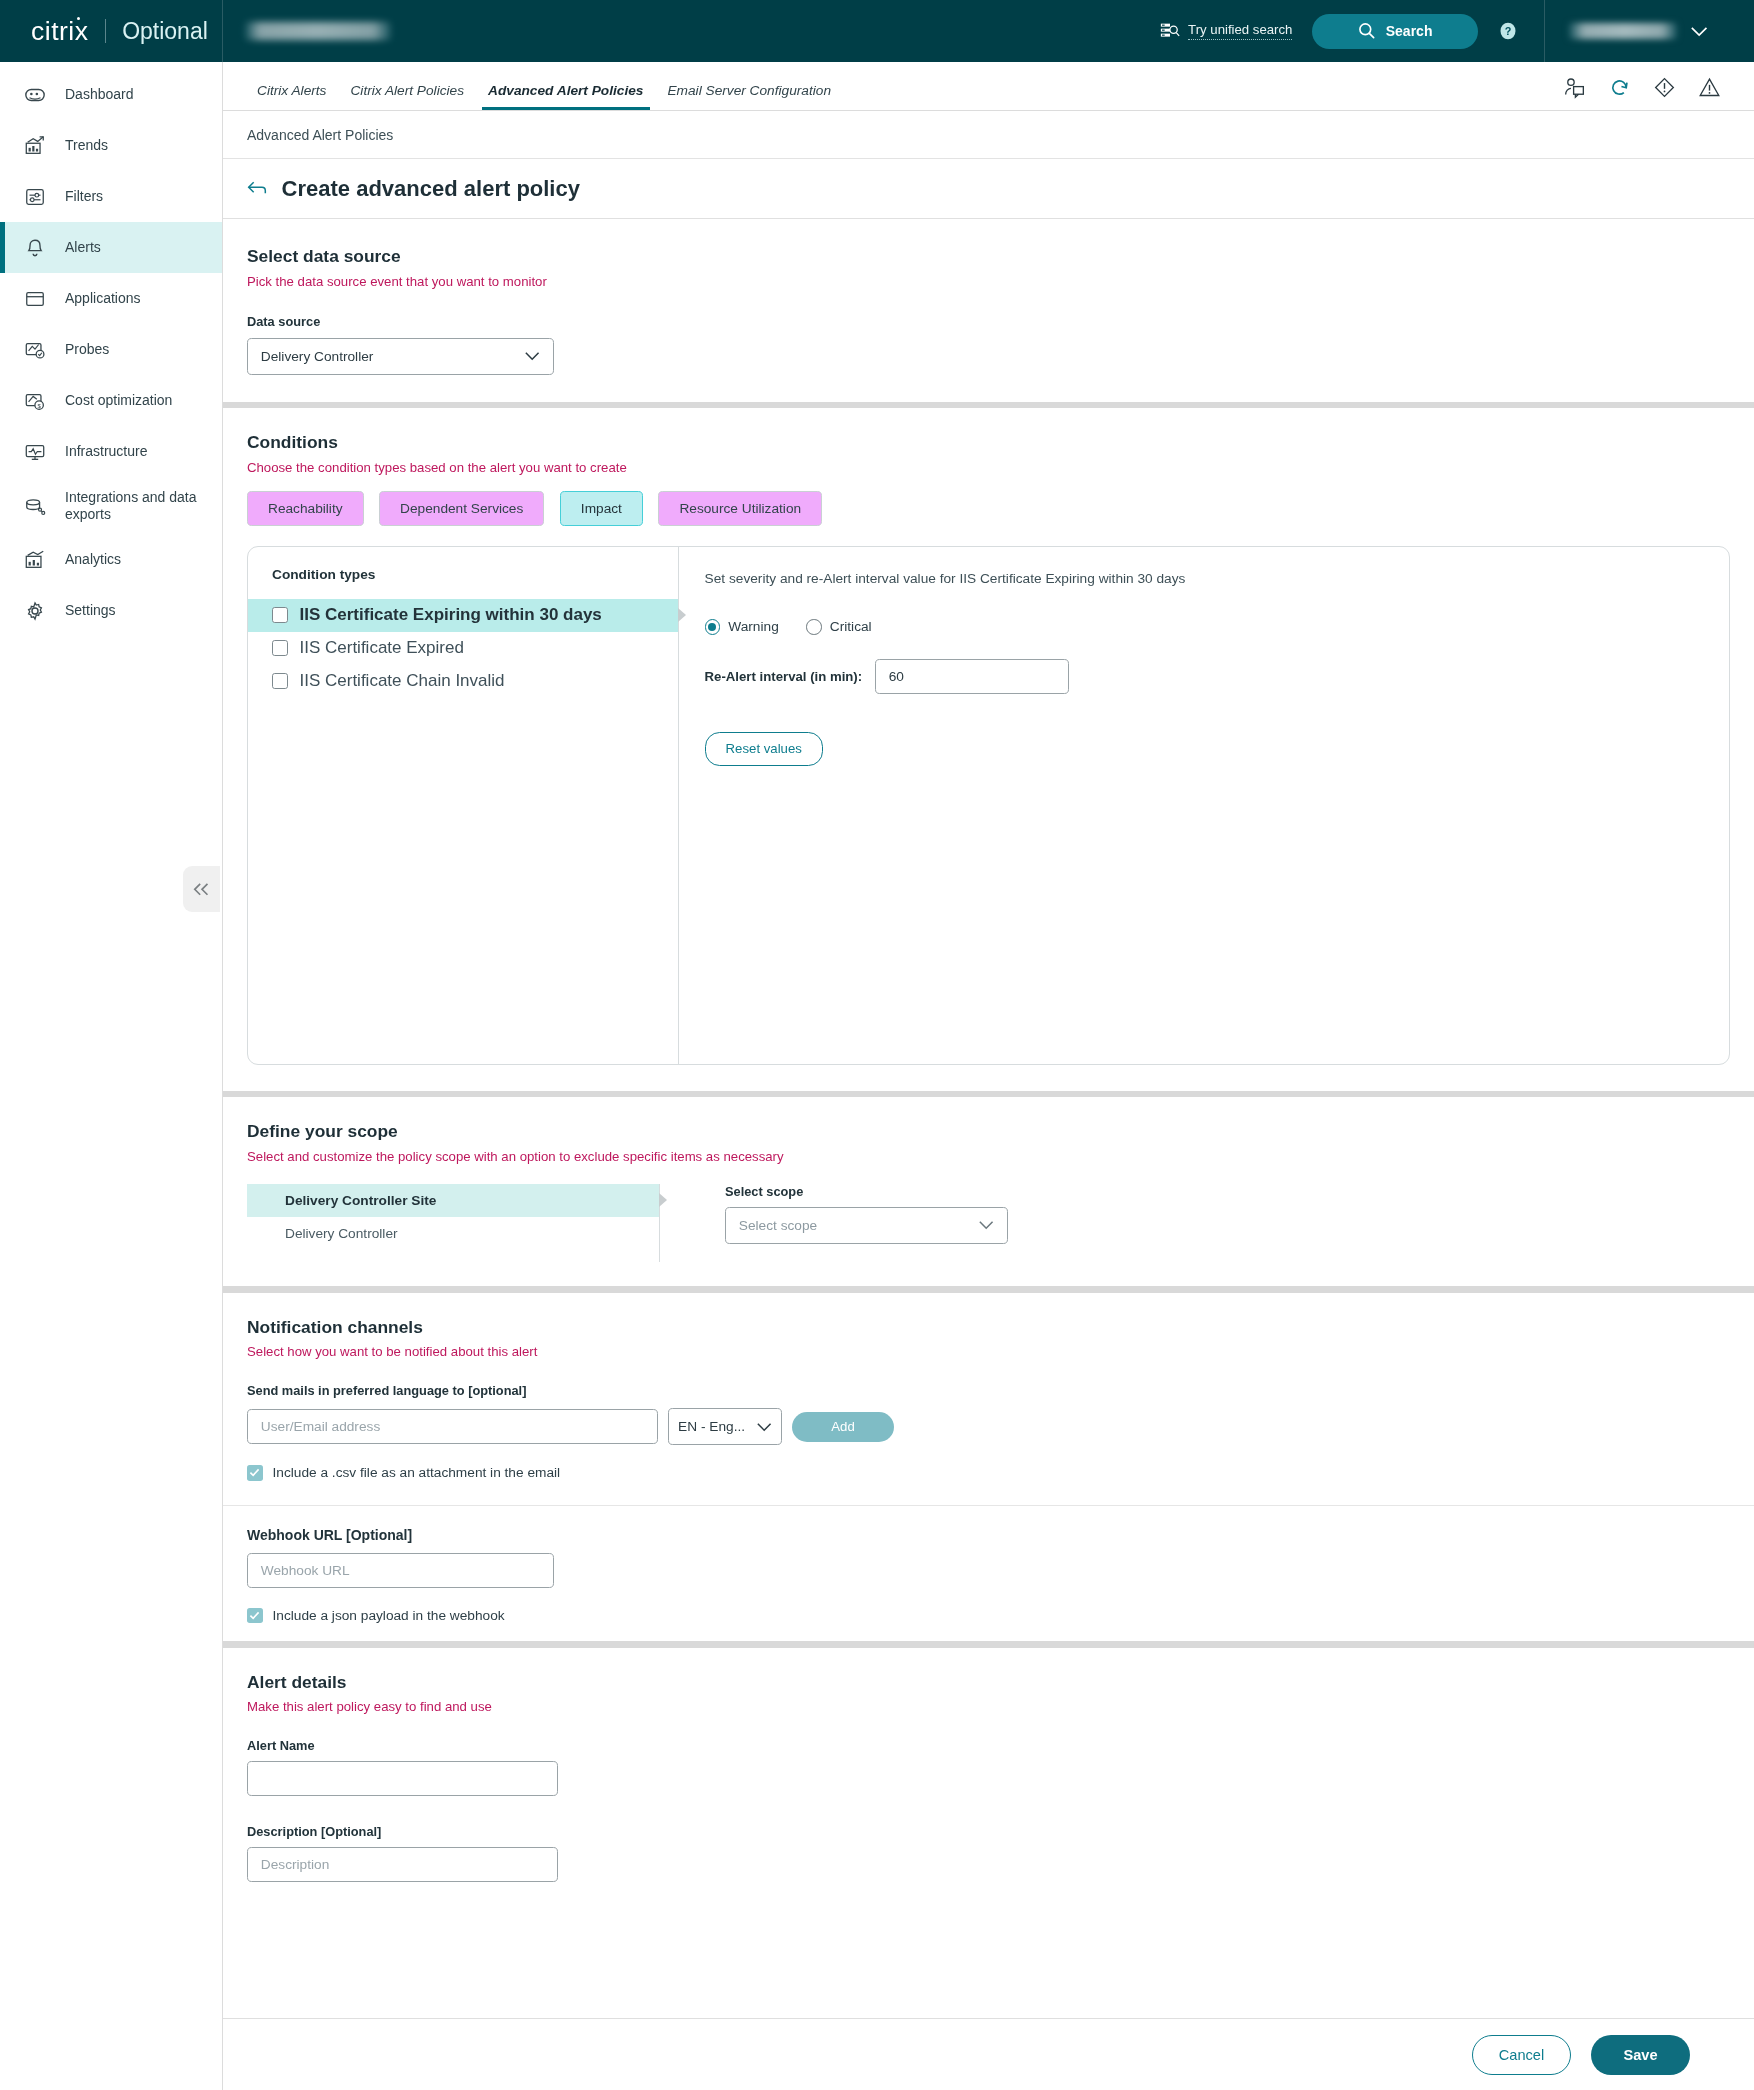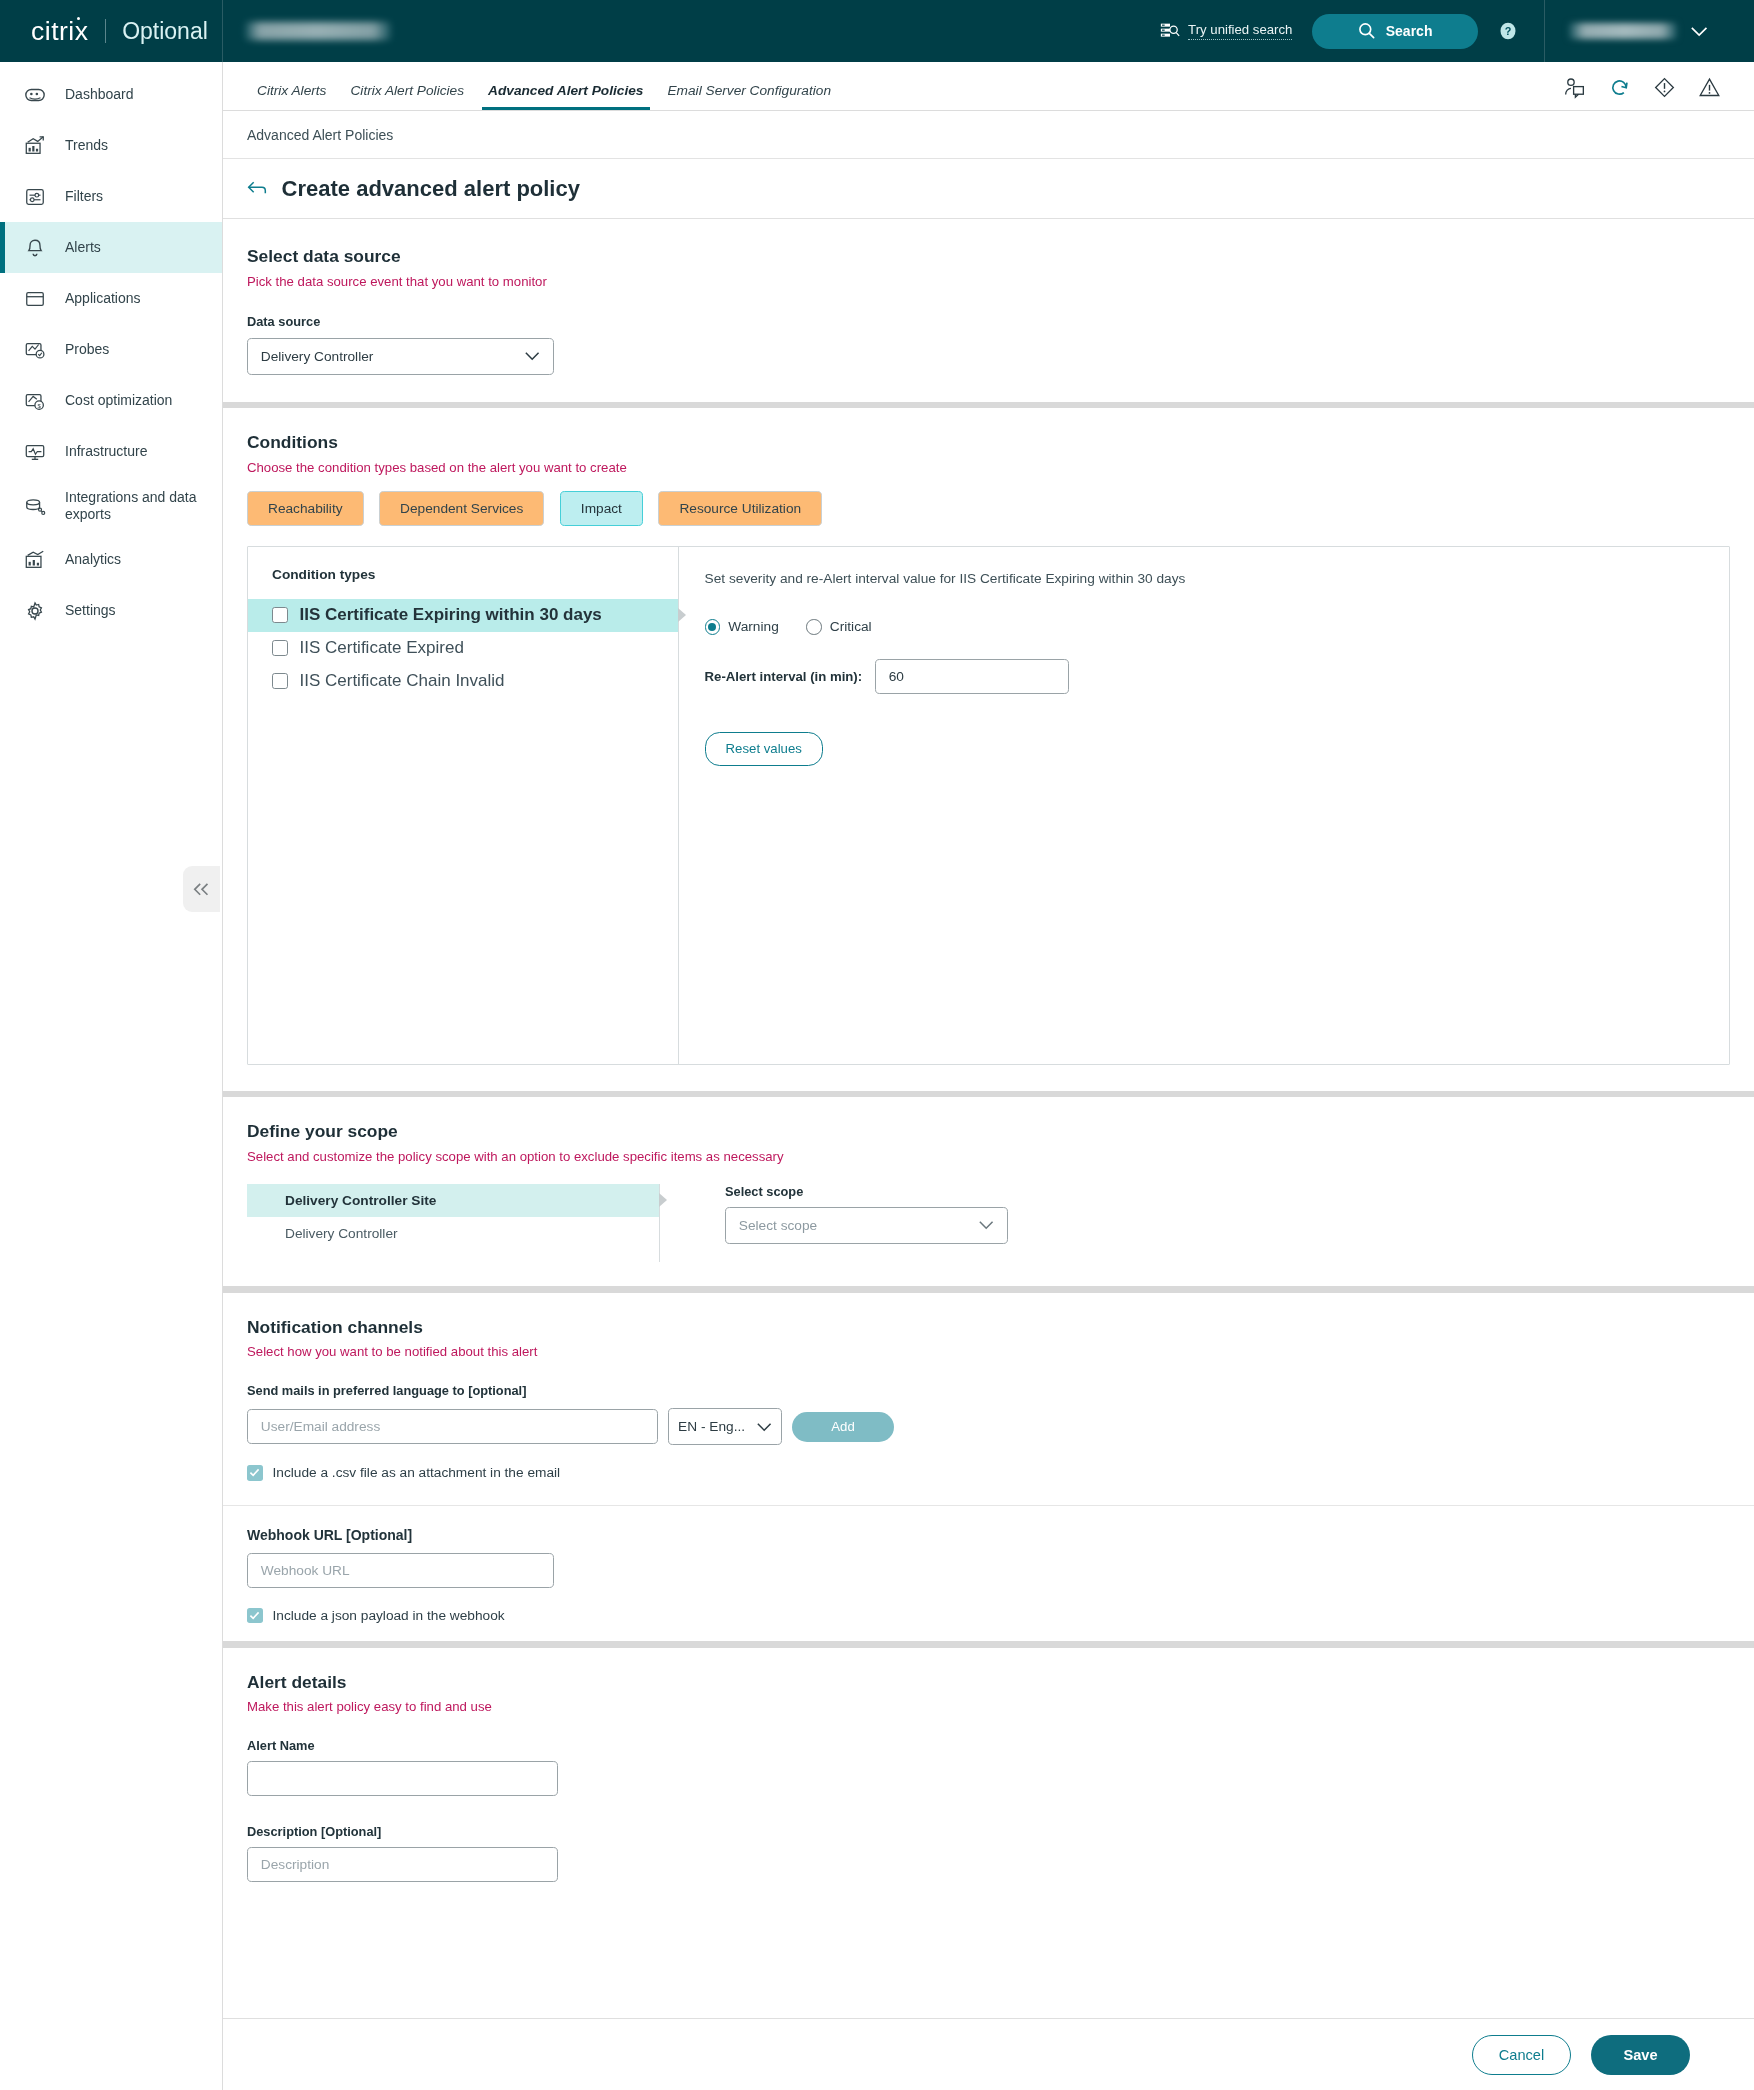--- a/index.html
+++ b/index.html
@@ -125,28 +125,28 @@
   .select-box {
     width: 307px; height: 37px; border: 0.9px solid #9aa3a7; border-radius: 4.6px;
     display: flex; align-items: center; padding: 0 12.8px; font-size: 13.7px; color: #2d3c43;
     background: #fff; cursor: pointer; justify-content: space-between;
   }
   .select-box.placeholder span.val { color: #8d9aa1; }
   .select-box .chev { width: 16.4px; height: 10px; flex:0 0 16.4px; }
 
   .cond-btns { display: flex; gap: 15.5px; }
   .cond-btn {
-    height: 35px; border: 0.9px solid #c9d0d3; border-radius: 4.6px; background: #fdba74;
+    height: 35px; border: 0.9px solid #c9d0d3; border-radius: 4.6px; background: #f0abfc;
     font-size: 13.7px; color: #32444b; padding: 0 20px; display:flex; align-items:center;
     justify-content:center; cursor: pointer;
   }
   .cond-btn.sel { background: #bdeef0; border: 1.4px solid #45cfd8; color:#24343b; }
 
   .panel {
-    border: 0.9px solid #d7dcde; border-radius: 1px; display: flex; height: 519px; background:#fff;
+    border: 0.9px solid #d7dcde; border-radius: 11px; display: flex; height: 519px; background:#fff;
   }
   .panel-left { width: 431px; border-right: 0.9px solid #d7dcde; padding: 20px 0 0 0; position: relative; }
   .panel-left h4 { font-size: 13.7px; font-weight: 700; color:#22333a; padding-left: 24px; margin-bottom: 16.4px; }
   .cond-row {
     height: 33px; display: flex; align-items: center; gap: 12px; padding-left: 24px;
     font-size: 17px; color: #3f5059; cursor: pointer; position: relative;
   }
   .cond-row.active { background: #b9ecea; font-weight: 700; color: #23333a; }
   .cond-row.active::after {
     content:""; position: absolute; right: -8.2px; top: 50%; transform: translateY(-50%);

